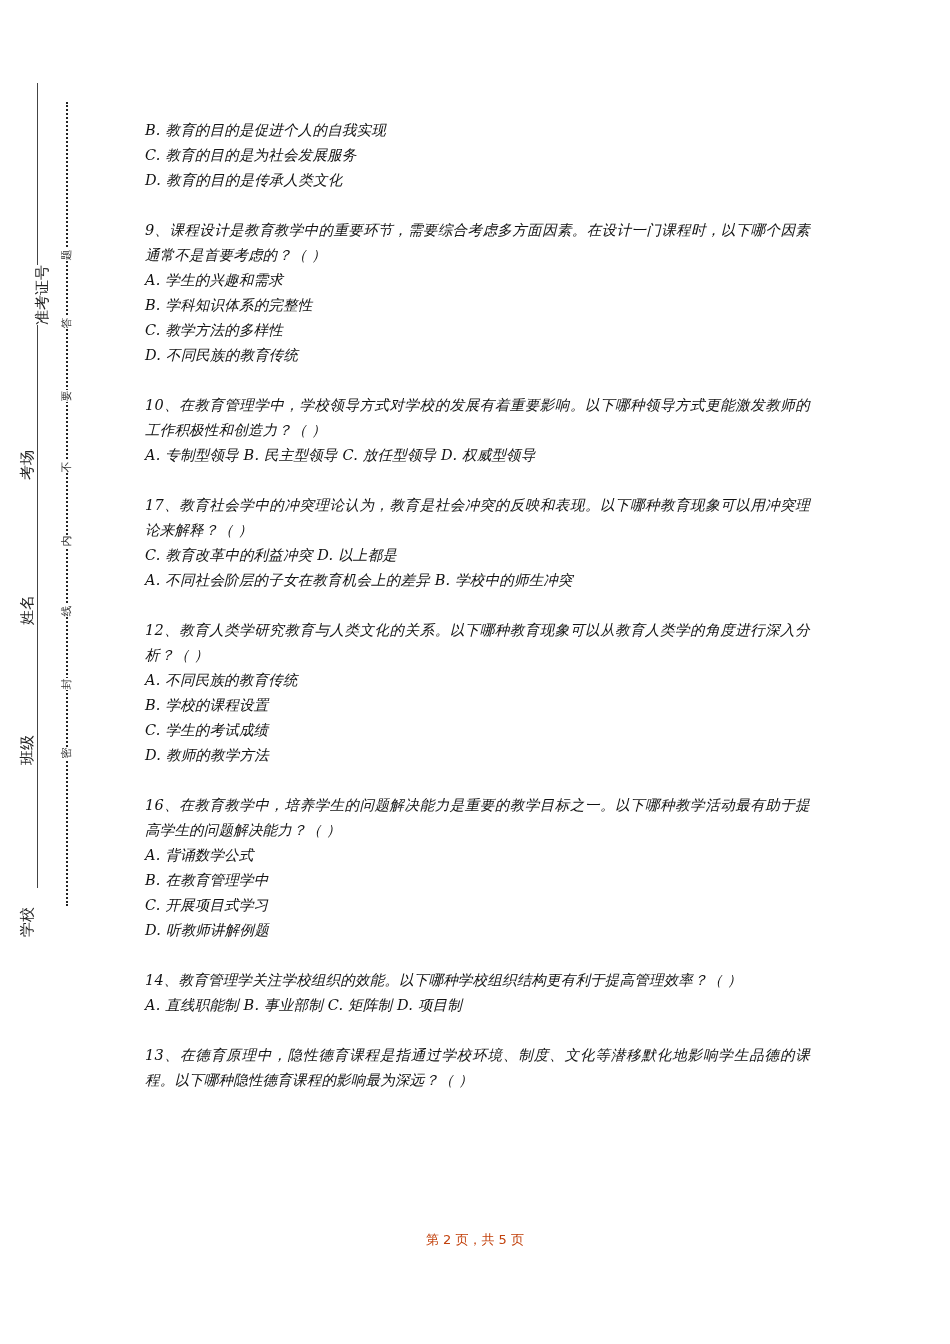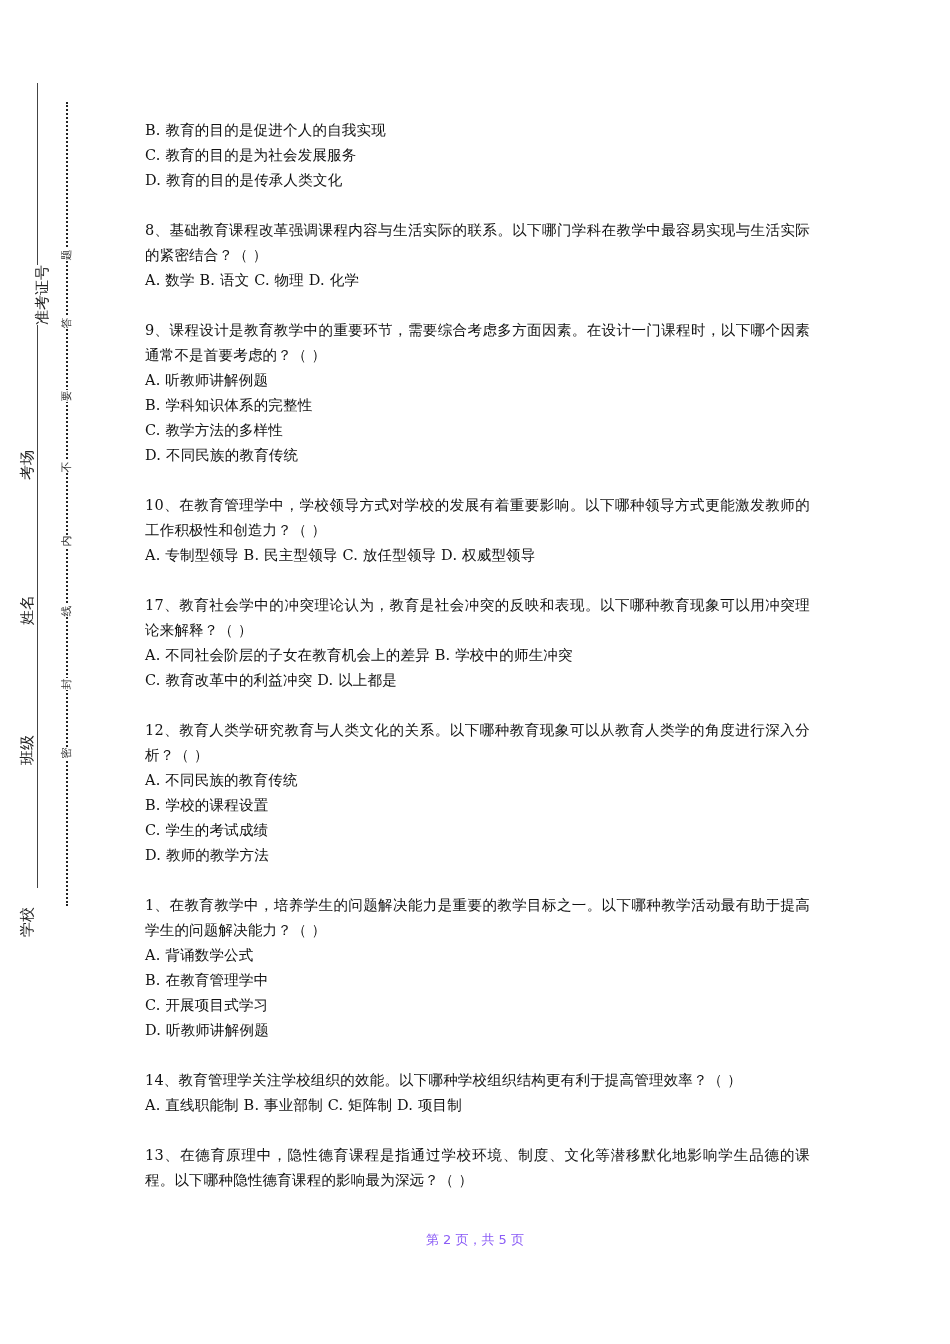--- a/index.html
+++ b/index.html
@@ -14,26 +14,26 @@
   .margin-label { position: absolute; font-size: 15px; color: #222; background: #fff;
                   transform: rotate(-90deg); transform-origin: center center;
                   white-space: nowrap; line-height: 16px; padding: 2px 0; }
   .seal-char { position: absolute; font-size: 11px; color: #333; background: #fff;
                transform: rotate(-90deg); transform-origin: center center;
                line-height: 12px; width: 12px; text-align: center; padding: 1px 0; }
 
   
   .content { position: absolute; left: 145px; top: 118px; width: 665px;
              font-size: 14.5px; line-height: 25px; letter-spacing: 0.2px; }
-  .question { margin-bottom: 25px; }
+  .question { margin-bottom: 25px; font-style: italic; }
   .q-stem { text-align: justify; }
   .q-option { white-space: nowrap; }
 
   .footer { position: absolute; top: 1231px; left: 0; width: 950px; text-align: center;
-            font-size: 13px; color: #8b5cf6; font-family: "DejaVu Sans", sans-serif; }
+            font-size: 13px; color: #c2410c; font-family: "DejaVu Sans", sans-serif; }
 </style>
 </head>
 <body>
 
 <div class="binding">
   <div class="solid-line"></div>
   <div class="dotted-line"></div>
   <div id="margin-fields">
       <div class="margin-label" style="top: 285px; left: 12px;">准考证号</div>
       <div class="margin-label" style="top: 455px; left: 12px;">考场</div>
@@ -54,48 +54,44 @@
 </div>
 
 <div class="content">
   <div class="question">
     <div class="q-option">B. 教育的目的是促进个人的自我实现</div>
     <div class="q-option">C. 教育的目的是为社会发展服务</div>
     <div class="q-option">D. 教育的目的是传承人类文化</div>
   </div>
   <div id="question-list">
       <div class="question">
-        <div class="q-stem">8、基础教育课程改革强调课程内容与生活实际的联系。以下哪门学科在教学中最容易实现与生活实际的紧密结合？（ ）</div>
-        <div class="q-option">A. 数学 B. 语文 C. 物理 D. 化学</div>
-      </div>
-      <div class="question">
         <div class="q-stem">9、课程设计是教育教学中的重要环节，需要综合考虑多方面因素。在设计一门课程时，以下哪个因素通常不是首要考虑的？（ ）</div>
-        <div class="q-option">A. 听教师讲解例题</div>
+        <div class="q-option">A. 学生的兴趣和需求</div>
         <div class="q-option">B. 学科知识体系的完整性</div>
         <div class="q-option">C. 教学方法的多样性</div>
         <div class="q-option">D. 不同民族的教育传统</div>
       </div>
       <div class="question">
         <div class="q-stem">10、在教育管理学中，学校领导方式对学校的发展有着重要影响。以下哪种领导方式更能激发教师的工作积极性和创造力？（ ）</div>
         <div class="q-option">A. 专制型领导 B. 民主型领导 C. 放任型领导 D. 权威型领导</div>
       </div>
       <div class="question">
         <div class="q-stem">17、教育社会学中的冲突理论认为，教育是社会冲突的反映和表现。以下哪种教育现象可以用冲突理论来解释？（ ）</div>
+        <div class="q-option">C. 教育改革中的利益冲突 D. 以上都是</div>
         <div class="q-option">A. 不同社会阶层的子女在教育机会上的差异 B. 学校中的师生冲突</div>
-        <div class="q-option">C. 教育改革中的利益冲突 D. 以上都是</div>
       </div>
       <div class="question">
         <div class="q-stem">12、教育人类学研究教育与人类文化的关系。以下哪种教育现象可以从教育人类学的角度进行深入分析？（ ）</div>
         <div class="q-option">A. 不同民族的教育传统</div>
         <div class="q-option">B. 学校的课程设置</div>
         <div class="q-option">C. 学生的考试成绩</div>
         <div class="q-option">D. 教师的教学方法</div>
       </div>
       <div class="question">
-        <div class="q-stem">1、在教育教学中，培养学生的问题解决能力是重要的教学目标之一。以下哪种教学活动最有助于提高学生的问题解决能力？（ ）</div>
+        <div class="q-stem">16、在教育教学中，培养学生的问题解决能力是重要的教学目标之一。以下哪种教学活动最有助于提高学生的问题解决能力？（ ）</div>
         <div class="q-option">A. 背诵数学公式</div>
         <div class="q-option">B. 在教育管理学中</div>
         <div class="q-option">C. 开展项目式学习</div>
         <div class="q-option">D. 听教师讲解例题</div>
       </div>
       <div class="question">
         <div class="q-stem">14、教育管理学关注学校组织的效能。以下哪种学校组织结构更有利于提高管理效率？（ ）</div>
         <div class="q-option">A. 直线职能制 B. 事业部制 C. 矩阵制 D. 项目制</div>
       </div>
       <div class="question">

